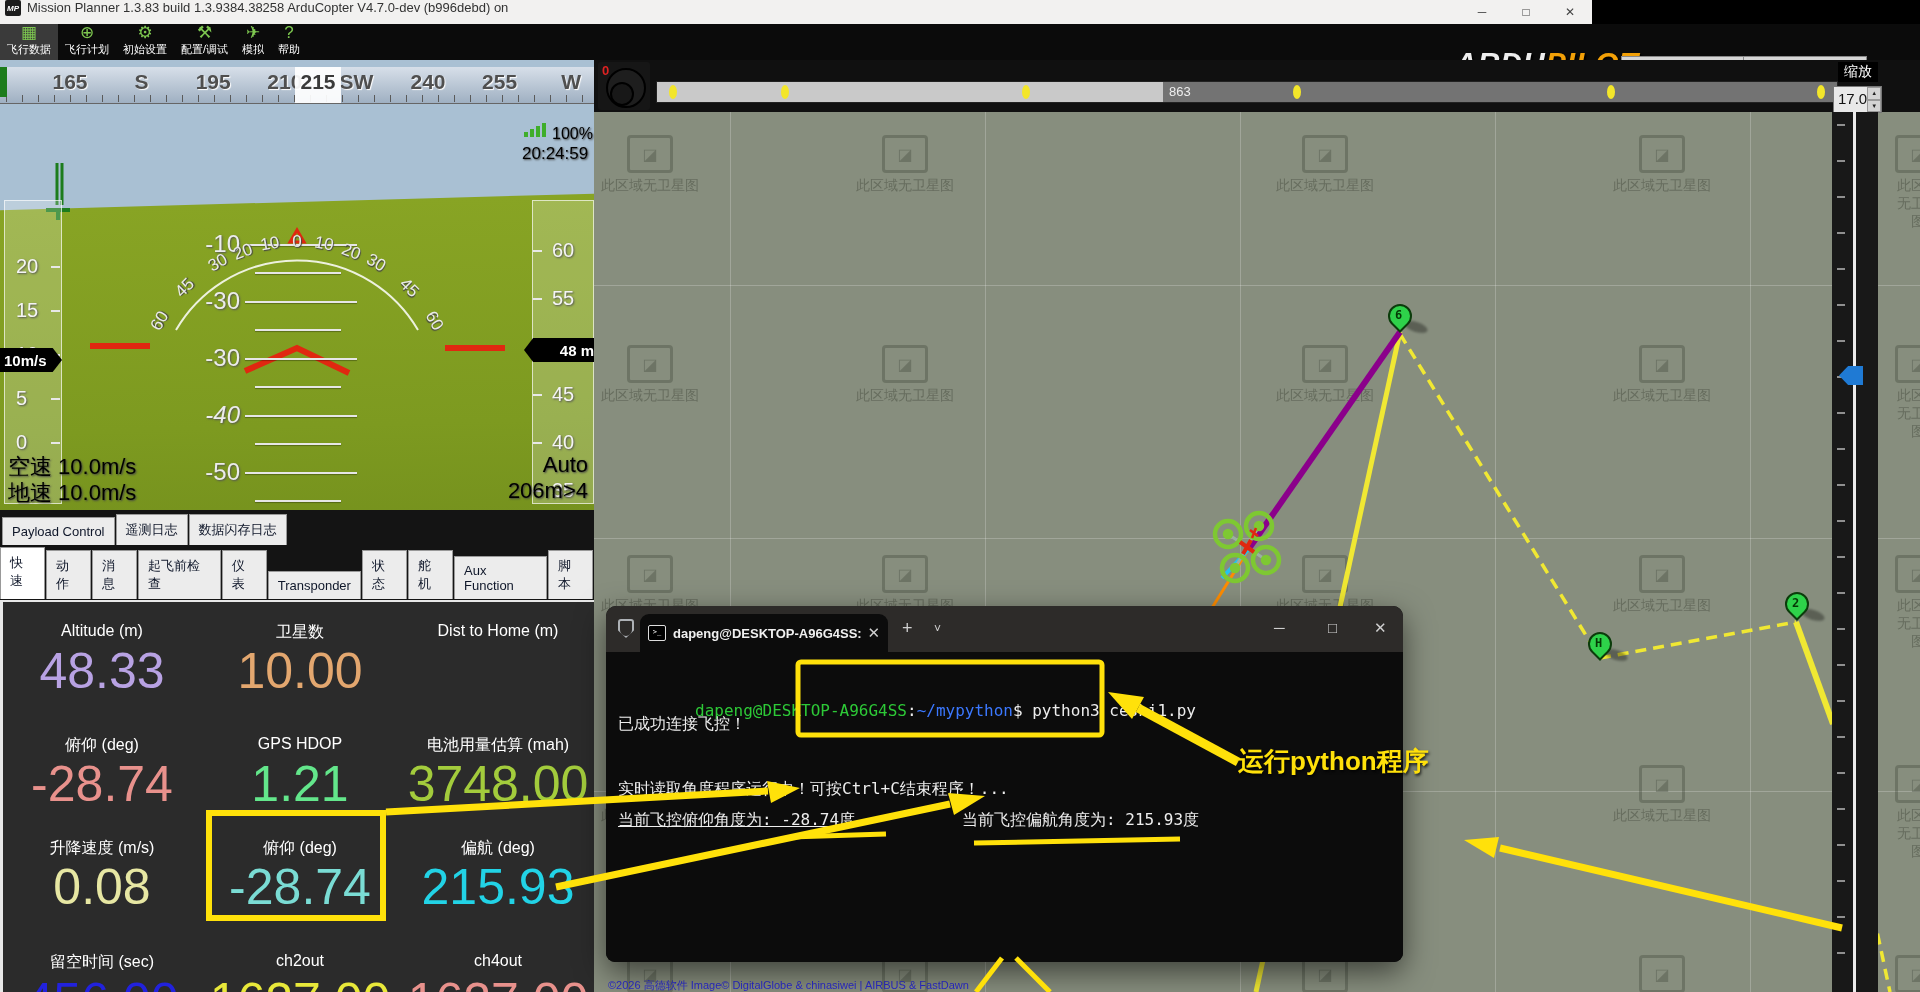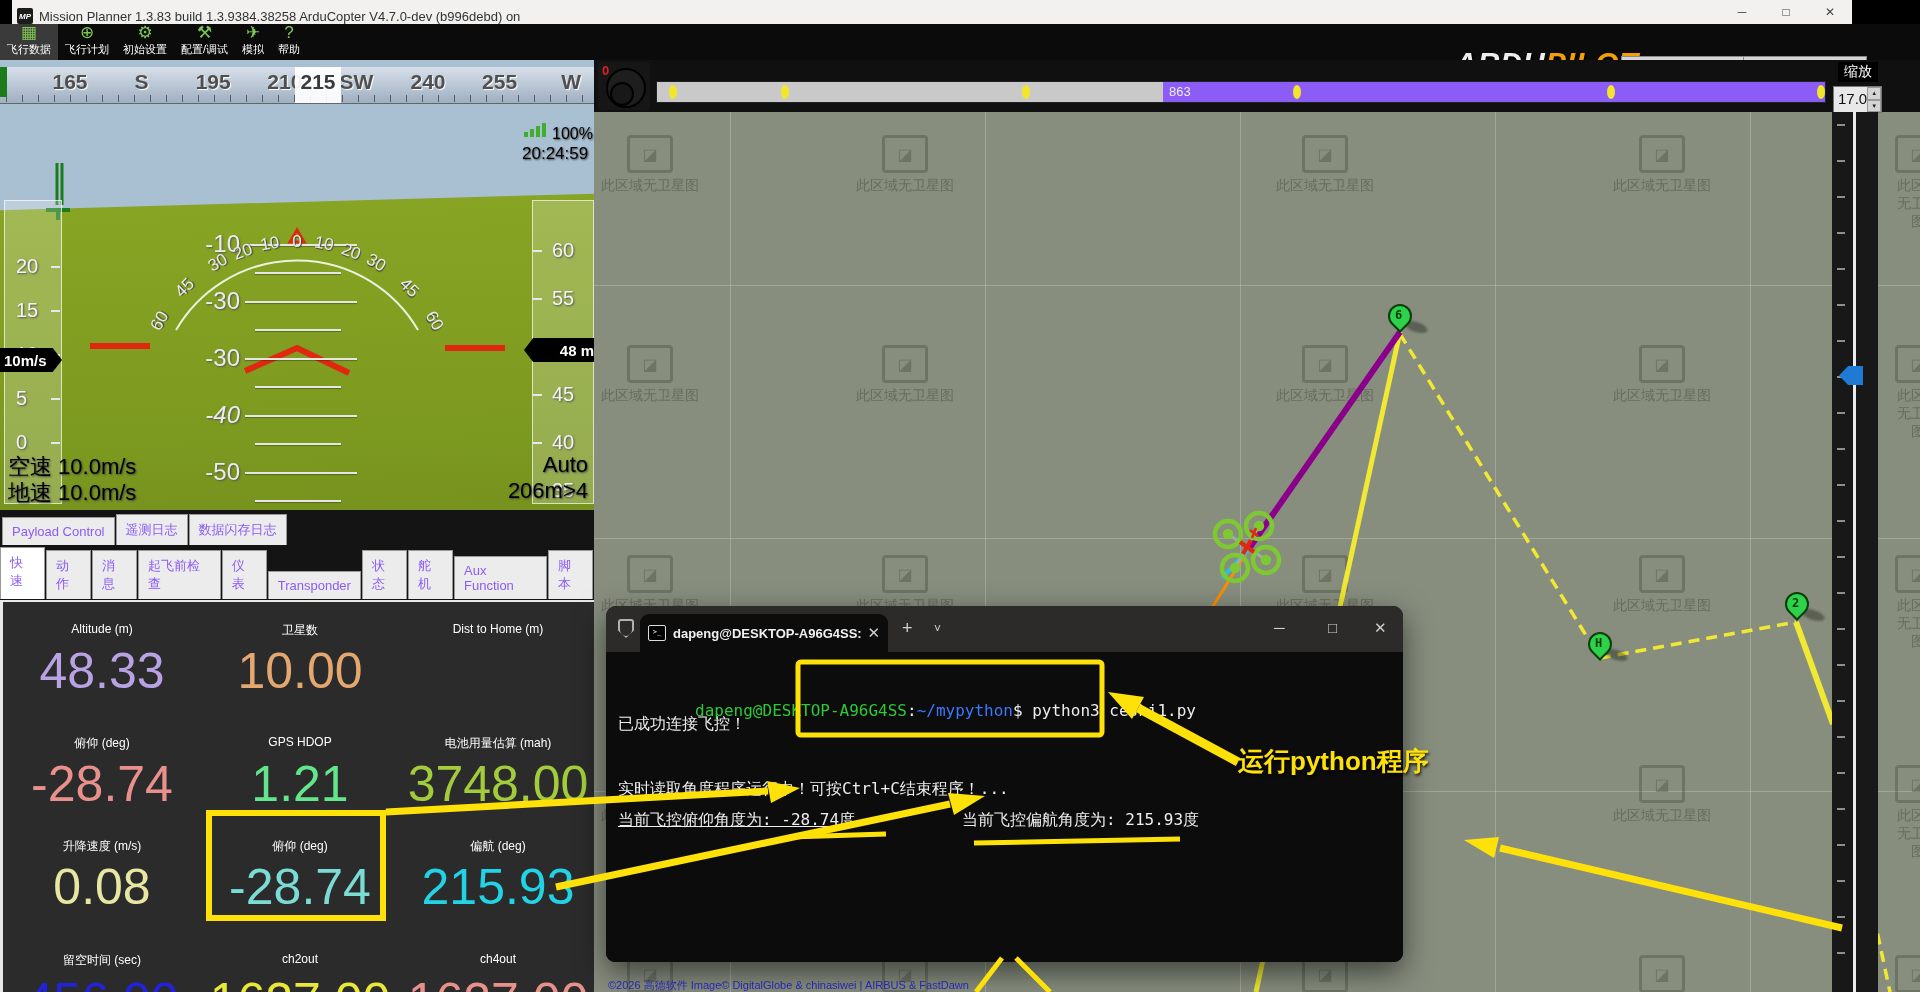--- a/index.html
+++ b/index.html
@@ -1,21 +1,21 @@
 <!DOCTYPE html>
 <html><head>
 <meta charset="utf-8">
 <style>
   html,body{margin:0;padding:0;background:#222;}
   #root{position:relative;width:1920px;height:992px;overflow:hidden;background:#000;
         font-family:"Liberation Sans",sans-serif;-webkit-font-smoothing:antialiased;}
   .abs{position:absolute;}
   
-  #titlebar{left:12px;top:0;width:1840px;height:24px;background:#f2f1f0;color:#333;
-            display:flex;align-items:flex-end;font-size:13px;}
+  #titlebar{left:0;top:0;width:1592px;height:24px;background:#f2f1f0;color:#333;
+            display:flex;align-items:flex-start;font-size:13px;}
   #mp-icon{width:16px;height:16px;margin:0 6px 0 5px;background:#1c1c1c;color:#fff;
            font-size:8px;font-weight:bold;font-style:italic;display:flex;align-items:center;justify-content:center;border-radius:2px;}
   .wbtn{width:44px;height:24px;display:flex;align-items:center;justify-content:center;color:#444;font-size:12px;}
   #win-controls{position:absolute;right:0;top:0;display:flex;}
   
   #toolbar{left:0;top:24px;width:1920px;height:36px;background:#0b0b0b;}
   .tbitem{display:inline-flex;flex-direction:column;align-items:center;justify-content:flex-start;
           height:36px;padding:0 7px;color:#fff;font-size:11px;}
   .tbitem.sel{background:#3a3a3a;}
   .tbicon{font-size:17px;line-height:18px;color:#7ec850;}
@@ -43,37 +43,37 @@
   .pitch-line{height:2px;background:#e6e6e6;box-shadow:0 1px 1px rgba(0,0,0,.3);}
   .pitch-lbl{font-size:24px;color:#ececec;text-shadow:1px 1px 2px #555;transform:translate(-100%,-50%);}
   .tape{background:rgba(255,255,255,.22);border:1px solid rgba(255,255,255,.65);}
   .tape-lbl{font-size:20px;color:#f4f4f4;text-shadow:1px 1px 2px #555;transform:translateY(-50%);}
   .tape-tick{height:2px;width:9px;background:#e8e8e8;}
   .tag{background:#000;color:#fff;font-size:15px;font-weight:bold;display:flex;align-items:center;}
   .hudtxt{color:#000000;text-shadow:1px 1px 2px #444;}
   
   #tabs-wrap{left:0;top:510px;width:594px;height:90px;background:#141414;border-right:2px solid #d8d8d8;}
   .tabrow{display:flex;align-items:flex-end;}
-  .tab{background:#ececec;color:#8b5cf6;border:1px solid #999;border-bottom:none;padding:6px 9px;font-size:13px;margin-right:1px;}
+  .tab{background:#ececec;color:#0f172a;border:1px solid #999;border-bottom:none;padding:6px 9px;font-size:13px;margin-right:1px;}
   .tab.sel{background:#fff;font-weight:normal;padding-bottom:9px;}
   
   #quick{left:0;top:600px;width:594px;height:392px;background:#2b2b2b;
          border-left:3px solid #e8e8e8;border-right:3px solid #e8e8e8;border-top:2px solid #e8e8e8;}
-  .q-label{font-size:12px;color:#fff;text-align:left;transform:translateX(-50%);white-space:nowrap;}
+  .q-label{font-size:16px;color:#fff;text-align:left;transform:translateX(-50%);white-space:nowrap;}
   .q-value{font-size:50px;text-align:center;transform:translateX(-50%);white-space:nowrap;}
   
   #map{left:594px;top:60px;width:1326px;height:932px;background:#878e7e;overflow:hidden;}
   .gridv{top:0;width:1px;height:932px;background:rgba(255,255,255,.22);}
   .gridh{left:0;width:1326px;height:1px;background:rgba(255,255,255,.22);}
   .wm{transform:translate(-50%,0);text-align:center;color:rgba(50,55,42,.38);font-size:14px;}
   .wm .ic{width:40px;height:32px;border:3px solid rgba(50,55,42,.30);border-radius:4px;margin:0 auto 4px auto;
           display:flex;align-items:center;justify-content:center;font-size:16px;color:rgba(50,55,42,.30);}
   #map-strip{left:0;top:0;width:1326px;height:52px;background:#101010;}
   #gauge{left:4px;top:2px;width:52px;height:48px;background:#161616;border-radius:3px;}
-  #tl-bar{left:62px;top:21px;width:1168px;height:20px;background:#8b5cf6;border:1px solid #222;}
+  #tl-bar{left:62px;top:21px;width:1168px;height:20px;background:#737373;border:1px solid #222;padding-left:12px;}
   #tl-fill{left:0;top:0;width:506px;height:20px;background:#c9c9c9;}
   #tl-count{left:512px;top:2px;color:#eee;font-size:13px;}
   .tl-dot{top:3px;width:8px;height:14px;border-radius:50%;background:#f3e62a;}
   #copyright{left:14px;top:918px;color:#2a2acc;font-size:11px;}
   
   .pin{width:24px;height:24px;border-radius:50% 50% 50% 0;transform:rotate(-45deg);
        background:#2ed24a;border:2px solid #0b3c0b;box-sizing:border-box;}
   .pin span{transform:rotate(45deg);display:block;width:100%;text-align:center;margin-top:1px;
             font-size:12px;font-weight:bold;color:#053805;font-family:"DejaVu Sans Mono",monospace;}
   .pin-shadow{width:24px;height:10px;background:rgba(0,0,0,.33);border-radius:50%;filter:blur(1px);transform:rotate(18deg);}

